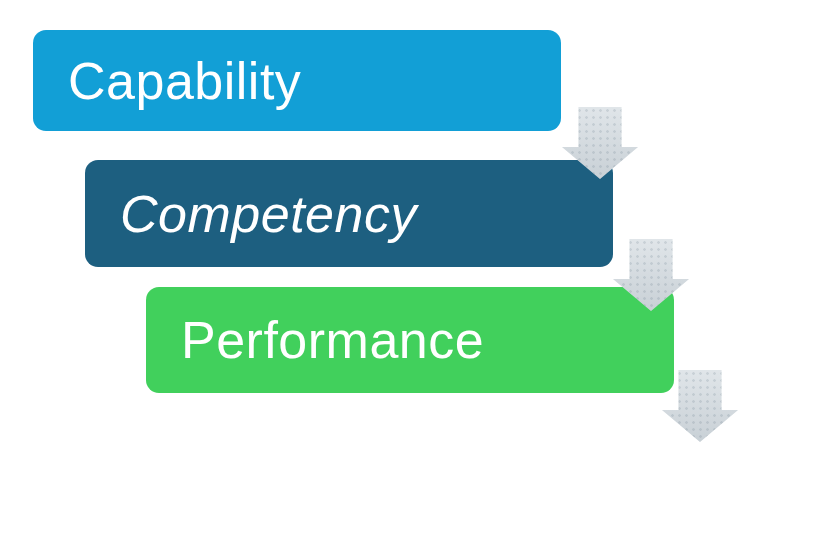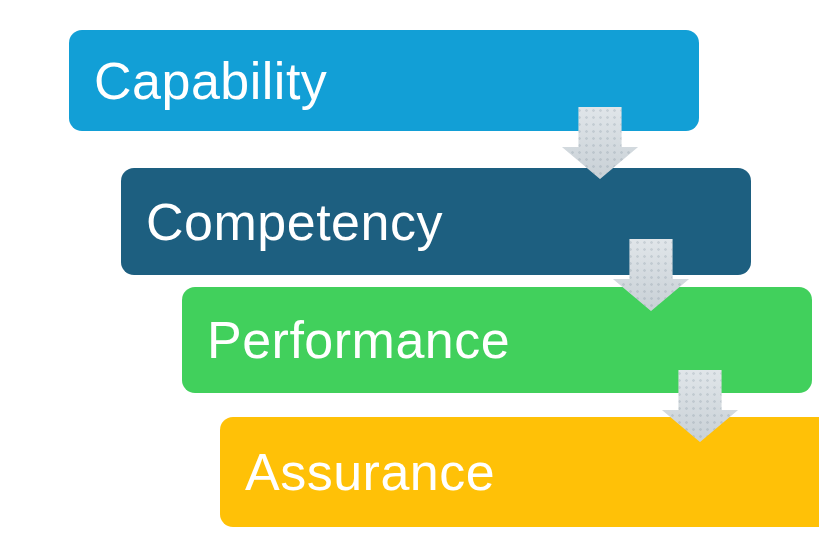--- a/index.html
+++ b/index.html
@@ -10,38 +10,37 @@
   .canvas {
     position: relative;
     width: 819px;
     height: 560px;
     background: #ffffff;
     overflow: hidden;
     font-family: "Liberation Sans", sans-serif;
   }
   .step-box {
     position: absolute;
-    width: 630px;
+    width: 528px;
     border-radius: 13px;
     display: flex;
     align-items: center;
     box-sizing: border-box;
-    padding-left: 25px;
-    margin-left: 36px;
+    padding-left: 35px;
   }
   .step-label {
     color: #ffffff;
     font-size: 52px;
     font-weight: 400;
     letter-spacing: 0.5px;
     line-height: 1;
     white-space: nowrap;
   }
   #box-capability  { left: 33px;  top: 30px;  height: 101px; }
-  #box-competency  { left: 85px;  top: 168px; height: 107px; }
+  #box-competency  { left: 85px;  top: 160px; height: 107px; font-style: italic; }
   #box-performance { left: 146px; top: 287px; height: 106px; }
   #box-assurance   { left: 184px; top: 417px; height: 110px; }
 
   .down-arrow {
     position: absolute;
     width: 76px;
     height: 72px;
     
     background-color: rgba(214, 221, 226, 0.95);
     background-image:
@@ -64,21 +63,18 @@
   </div>
 
   <div class="step-box" id="box-competency" style="background-color: rgb(29, 95, 128);">
     <span class="step-label" style="color: rgb(255, 255, 255);">Competency</span>
   </div>
 
   <div class="step-box" id="box-performance" style="background-color: rgb(65, 208, 92);">
     <span class="step-label" style="color: rgb(255, 255, 255);">Performance</span>
   </div>
 
-  <div class="step-box" id="box-assurance" style="background-color: rgb(255, 193, 7);">
-    <span class="step-label" style="color: rgb(255, 255, 255);">Assurance</span>
-  </div>
 
   <div class="down-arrow" id="arrow-1" style="background-color: rgb(214, 221, 226);"></div>
   <div class="down-arrow" id="arrow-2" style="background-color: rgb(214, 221, 226);"></div>
   <div class="down-arrow" id="arrow-3" style="background-color: rgb(214, 221, 226);"></div>
 
 </div>
 
 </body></html>

